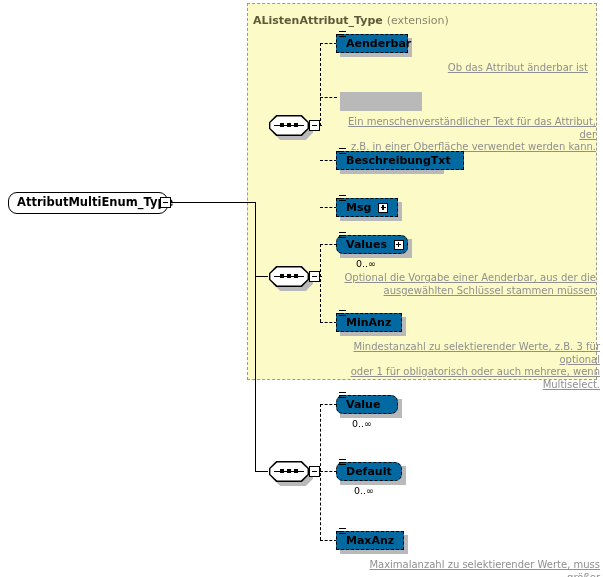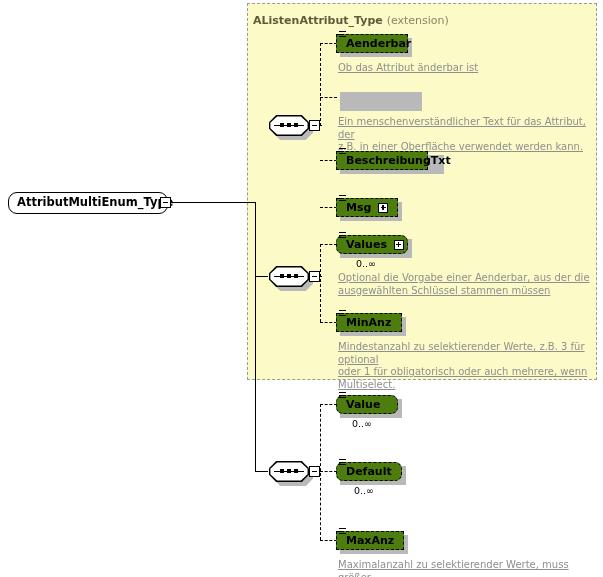--- a/index.html
+++ b/index.html
@@ -12,20 +12,21 @@
     height: 577px;
     position: relative;
     font-family: "DejaVu Sans", "Liberation Sans", sans-serif;
     overflow: hidden;
   }
   #canvas {
     position: absolute;
     left: 0; top: 0;
     width: 603px;
     height: 577px;
+    text-align: right;
   }
 
   
   .ext-region {
     position: absolute;
     left: 247px;
     top: 3px;
     width: 350px;
     height: 377px;
     background: #fcfbc8;
@@ -93,21 +94,21 @@
     color: #8f8f8f;
     white-space: pre-line;
     text-decoration: underline;
   }
 
   
   .el {
     position: absolute;
     box-sizing: border-box;
     height: 19px;
-    background: #4d7c0f;
+    background: #0369a1;
     border: 1.3px dashed #000000;
     display: flex;
     align-items: center;
     padding-left: 9px;
     padding-right: 5px;
     font-size: 11px;
     font-weight: bold;
     color: #000000;
     white-space: nowrap;
     z-index: 4;
@@ -296,21 +297,21 @@
   </div>
   <div class="doc" style="left:338px; top:62px; width:250px;">Ob das Attribut änderbar ist</div>
 
   <div class="hline-d" style="left:320px; top:97px; width:17px;"></div>
   <div class="el-shadow" style="left:340px; top:92px; width:82px; height:19px;"></div>
   <div class="doc" style="left:338px; top:116px; width:258px;">Ein menschenverständlicher Text für das Attribut, der
 z.B. in einer Oberfläche verwendet werden kann.</div>
 
   <div class="hline-d" style="left:320px; top:160px; width:17px;"></div>
   <div class="el-shadow" style="left:340px; top:155px; width:104px; height:19px;"></div>
-  <div class="el" style="left:336px; top:151px; width:92px;">
+  <div class="el" style="left:336px; top:151px; width:128px;">
     <span class="el-glyph">
         <i></i>
         <i></i>
         <i></i>
       </span>
     <span class="el-name">BeschreibungTxt</span>
   </div>
 
   <div class="hline-d" style="left:320px; top:207px; width:17px;"></div>
   <div class="el-shadow" style="left:340px; top:202px; width:62px; height:19px;"></div>

